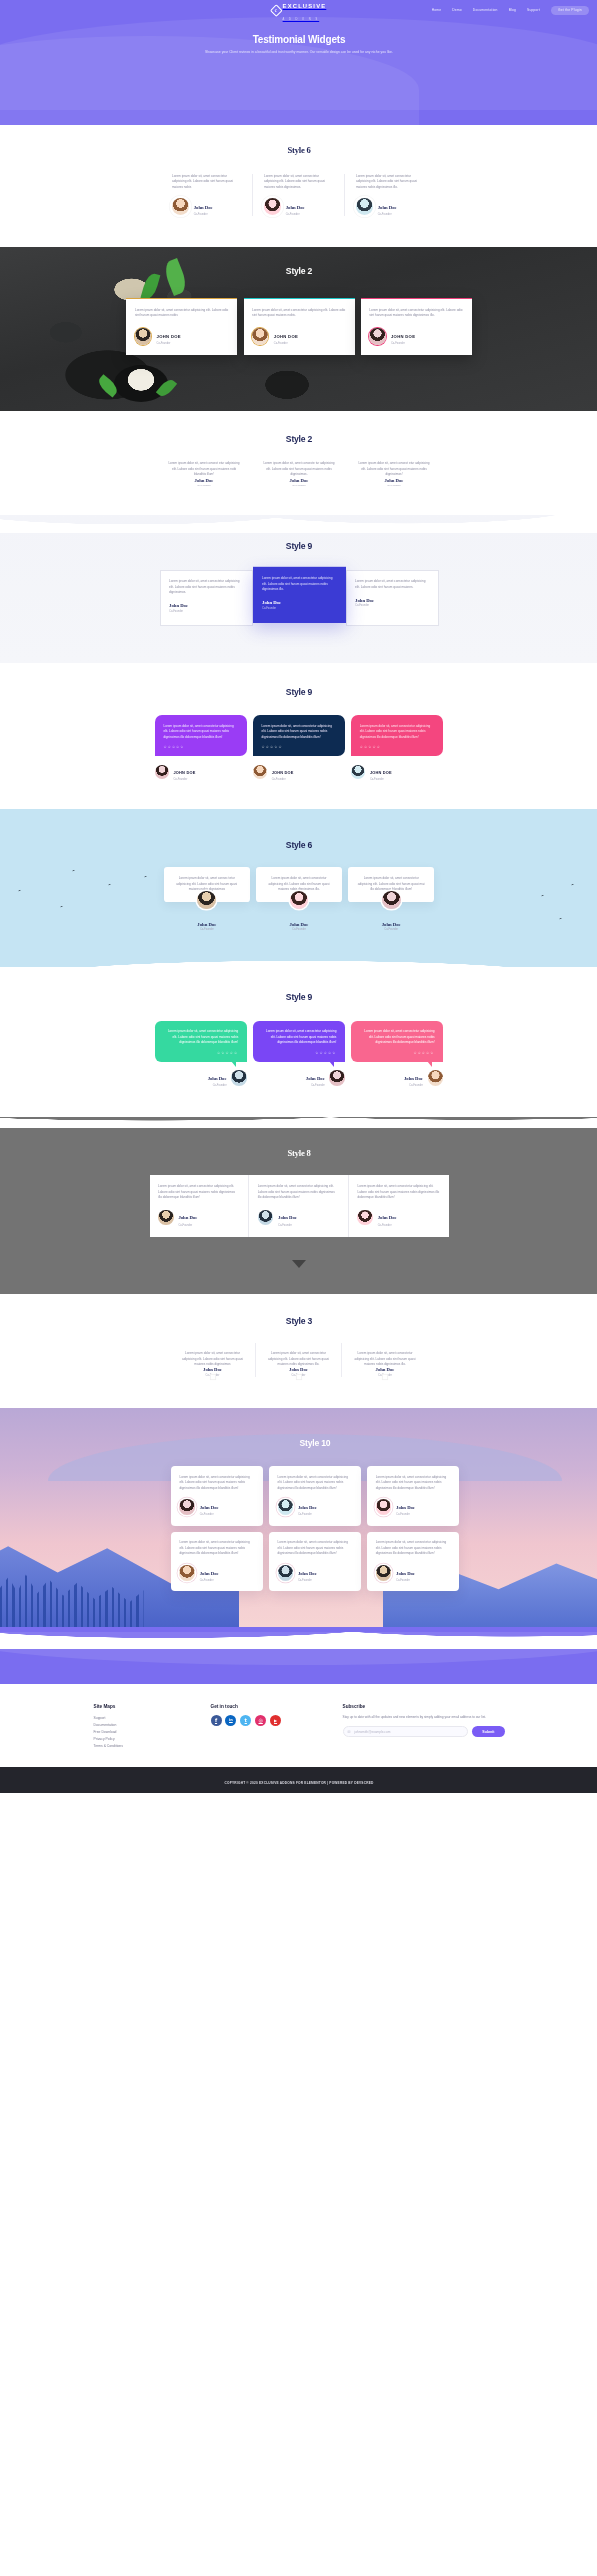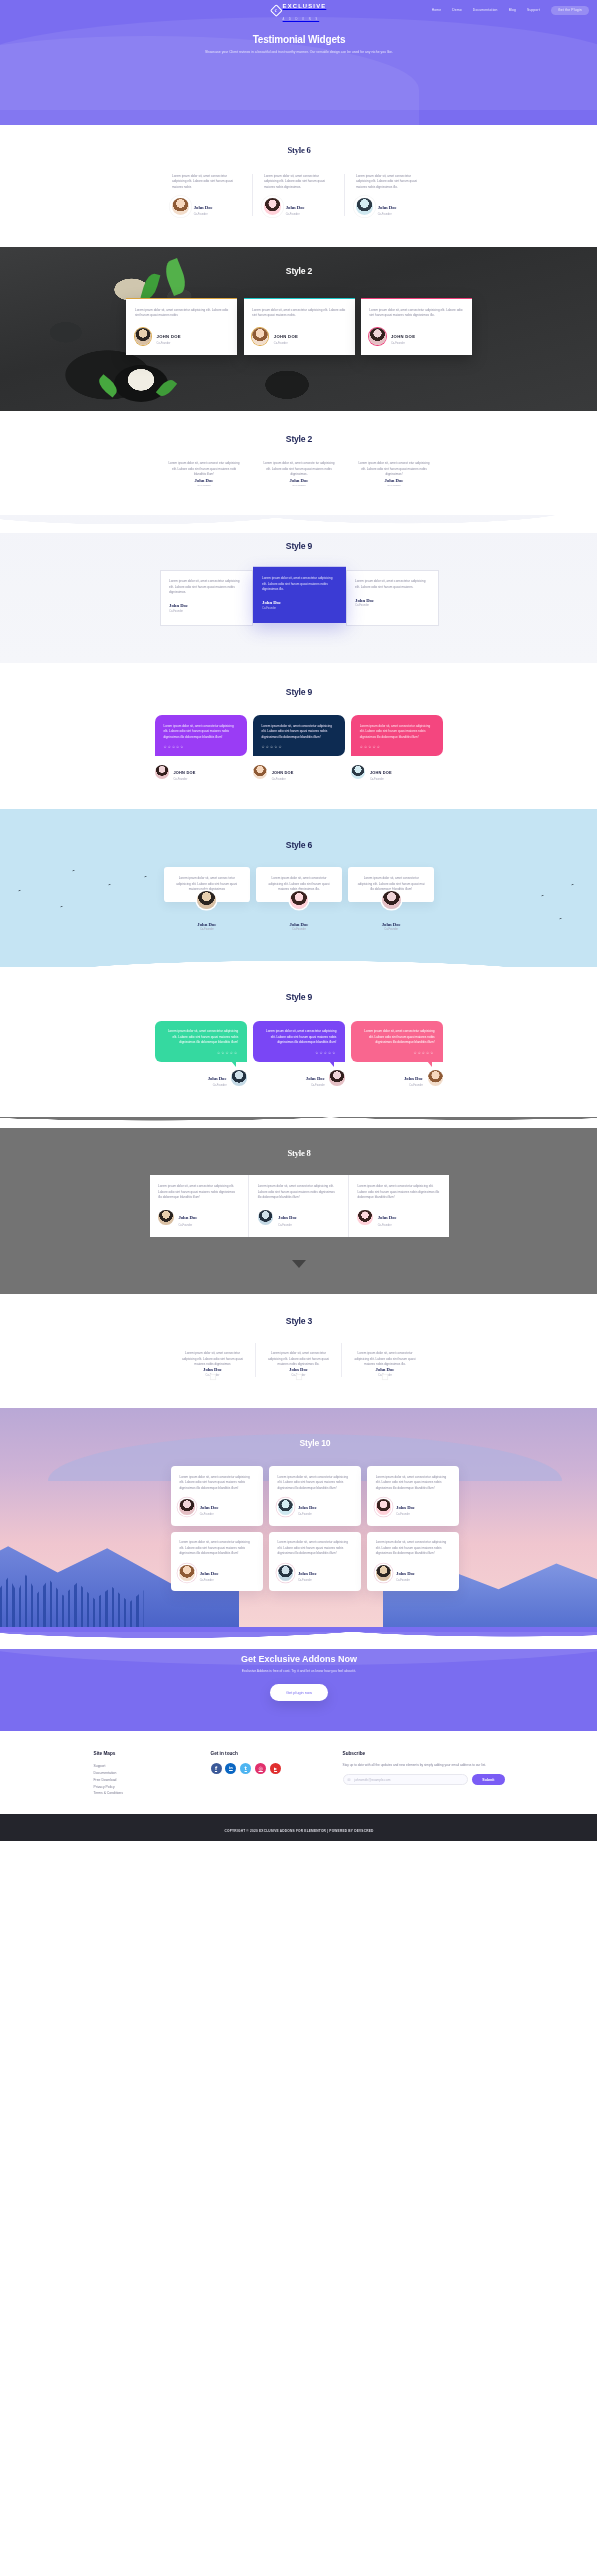--- a/index.html
+++ b/index.html
@@ -663,25 +663,20 @@
             </div>
           </div>
         </div>
       </div>
     </div>
   </section>
 
   <section class="cta">
     <div class="wv"></div>
     <div class="wv2"></div>
-    <div class="cta-in">
-      <h2>Get Exclusive Addons Now</h2>
-      <p>Exclusive Addons is free of cost. Try it and let us know how you feel about it.</p>
-      <a class="cta-btn" href="#">Get plugin now</a>
-    </div>
   </section>
 
   <footer class="footer">
     <div class="f-in">
       <div class="f-col a">
         <div class="f-h">Site Maps</div>
         <a class="f-li" href="#">Support</a>
         <a class="f-li" href="#">Documentation</a>
         <a class="f-li" href="#">Free Download</a>
         <a class="f-li" href="#">Privacy Policy</a>

